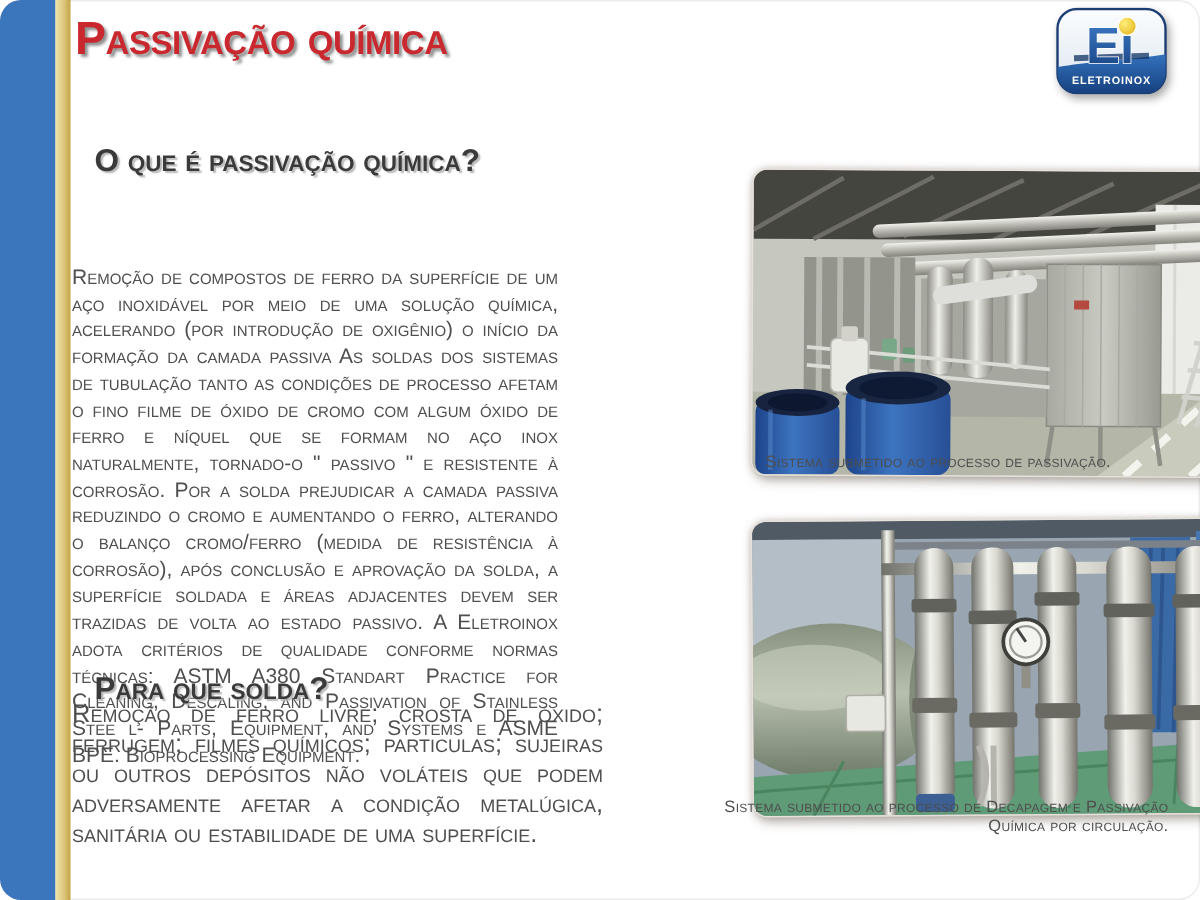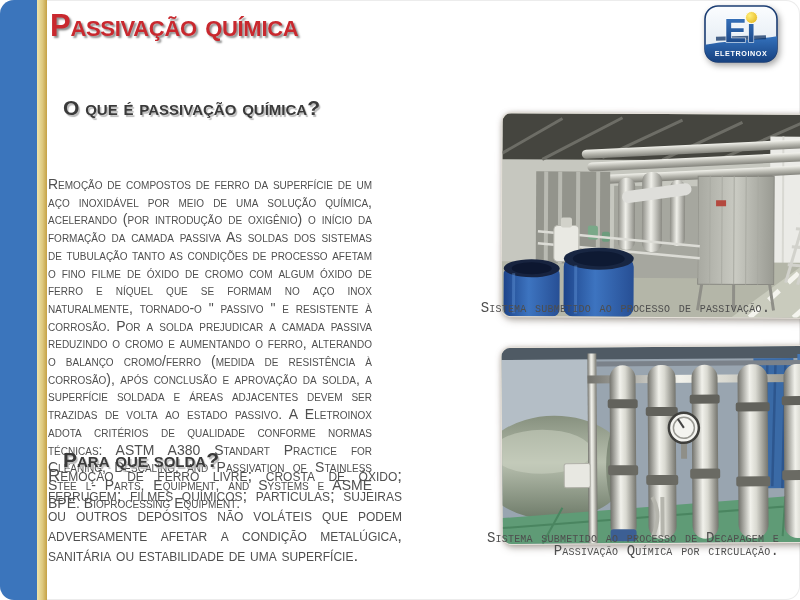--- a/index.html
+++ b/index.html
@@ -37,21 +37,21 @@
     position:absolute;border-radius:10px;overflow:hidden;
     border:1px solid #e6e1da;
     box-shadow:2px 3px 7px rgba(110,100,90,0.5), 0 0 4px rgba(180,170,160,0.5);
     background:#c6c7bf;
   }
   .photo svg{display:block;width:100%;height:100%;}
   .photo-1{left:461px;top:97px;width:329px;height:203px;transform:rotate(0.3deg);}
   .photo-2{left:461px;top:330px;width:317px;height:196px;transform:rotate(-0.4deg);}
   .photo-caption{
     position:absolute;margin:0;font-variant:small-caps;color:#4e4e4e;
-    font-size:14px;line-height:13px;letter-spacing:0.2px;font-family:Liberation Mono, monospace;
+    font-size:11px;line-height:13px;letter-spacing:0.2px;
   }
   .caption-1{left:461px;top:302px;width:329px;text-align:center;}
   .caption-2{left:477px;top:532px;width:302px;text-align:right;}
 </style>
 </head>
 <body>
 
 <div class="slide">
 
   <div class="accent-bar"></div>

